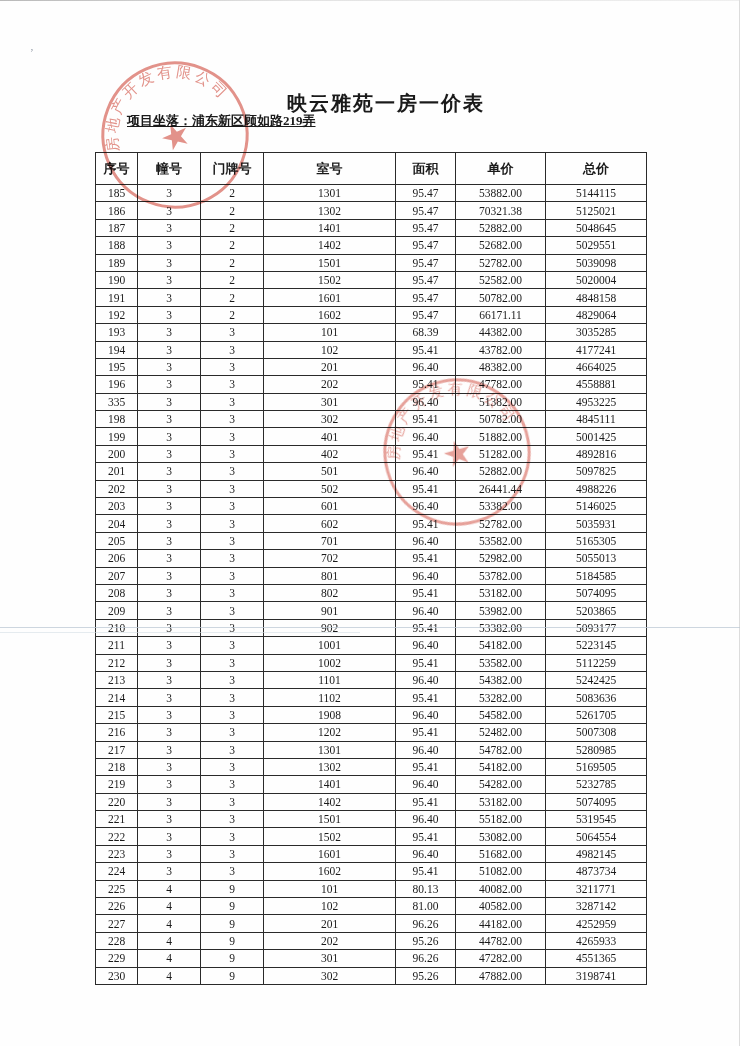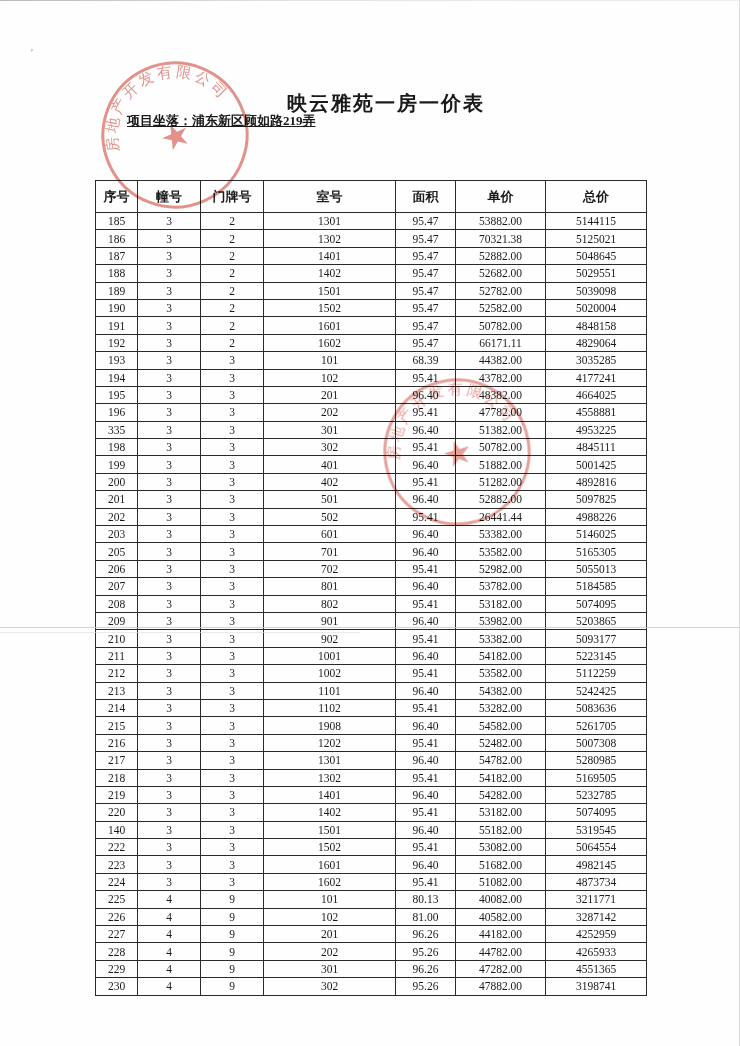--- a/index.html
+++ b/index.html
@@ -18,21 +18,21 @@
   .doc-title{
     position:absolute;top:74px;left:0;width:100%;margin:16px;
     text-align:center;font-size:20px;font-weight:bold;letter-spacing:2px;
   }
   .location{
     position:absolute;top:112px;left:95px;
     font-size:13px;font-weight:bold;text-decoration:underline;margin-left:32px;
   }
   .price-table{
     position:absolute;top:152px;left:95px;width:551px;
-    border-collapse:collapse;table-layout:fixed;font-size:11.5px;margin-top:28px;
+    border-collapse:collapse;table-layout:fixed;font-size:11.5px;
   }
   .price-table th,.price-table td{
     border:1px solid #2a2a2a;text-align:center;padding:0;
     height:16.4px;line-height:16px;white-space:nowrap;overflow:hidden;
   }
   .price-table thead th{
     height:31px;line-height:31px;font-size:13px;font-weight:bold;
   }
   
   .stamp{position:absolute;color:#cf4537;mix-blend-mode:multiply;pointer-events:none;}
@@ -239,20 +239,29 @@
         <tr>
           <td>203</td>
           <td>3</td>
           <td>3</td>
           <td>601</td>
           <td>96.40</td>
           <td>53382.00</td>
           <td>5146025</td>
         </tr>
         <tr>
+          <td>204</td>
+          <td>3</td>
+          <td>3</td>
+          <td>602</td>
+          <td>95.41</td>
+          <td>52782.00</td>
+          <td>5035931</td>
+        </tr>
+        <tr>
           <td>205</td>
           <td>3</td>
           <td>3</td>
           <td>701</td>
           <td>96.40</td>
           <td>53582.00</td>
           <td>5165305</td>
         </tr>
         <tr>
           <td>206</td>
@@ -383,21 +392,21 @@
         <tr>
           <td>220</td>
           <td>3</td>
           <td>3</td>
           <td>1402</td>
           <td>95.41</td>
           <td>53182.00</td>
           <td>5074095</td>
         </tr>
         <tr>
-          <td>140</td>
+          <td>221</td>
           <td>3</td>
           <td>3</td>
           <td>1501</td>
           <td>96.40</td>
           <td>55182.00</td>
           <td>5319545</td>
         </tr>
         <tr>
           <td>222</td>
           <td>3</td>

